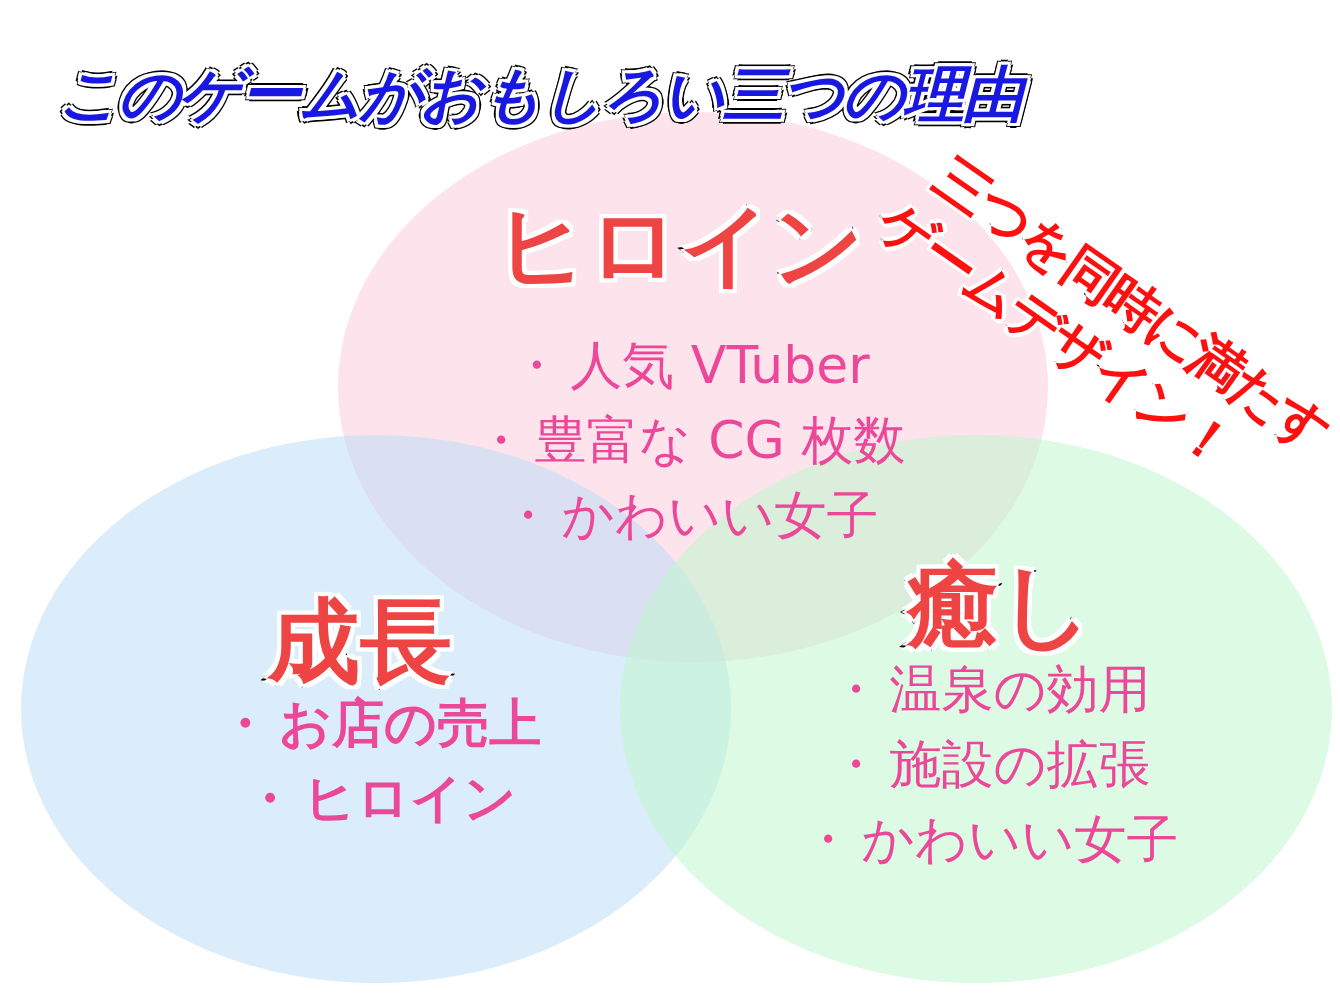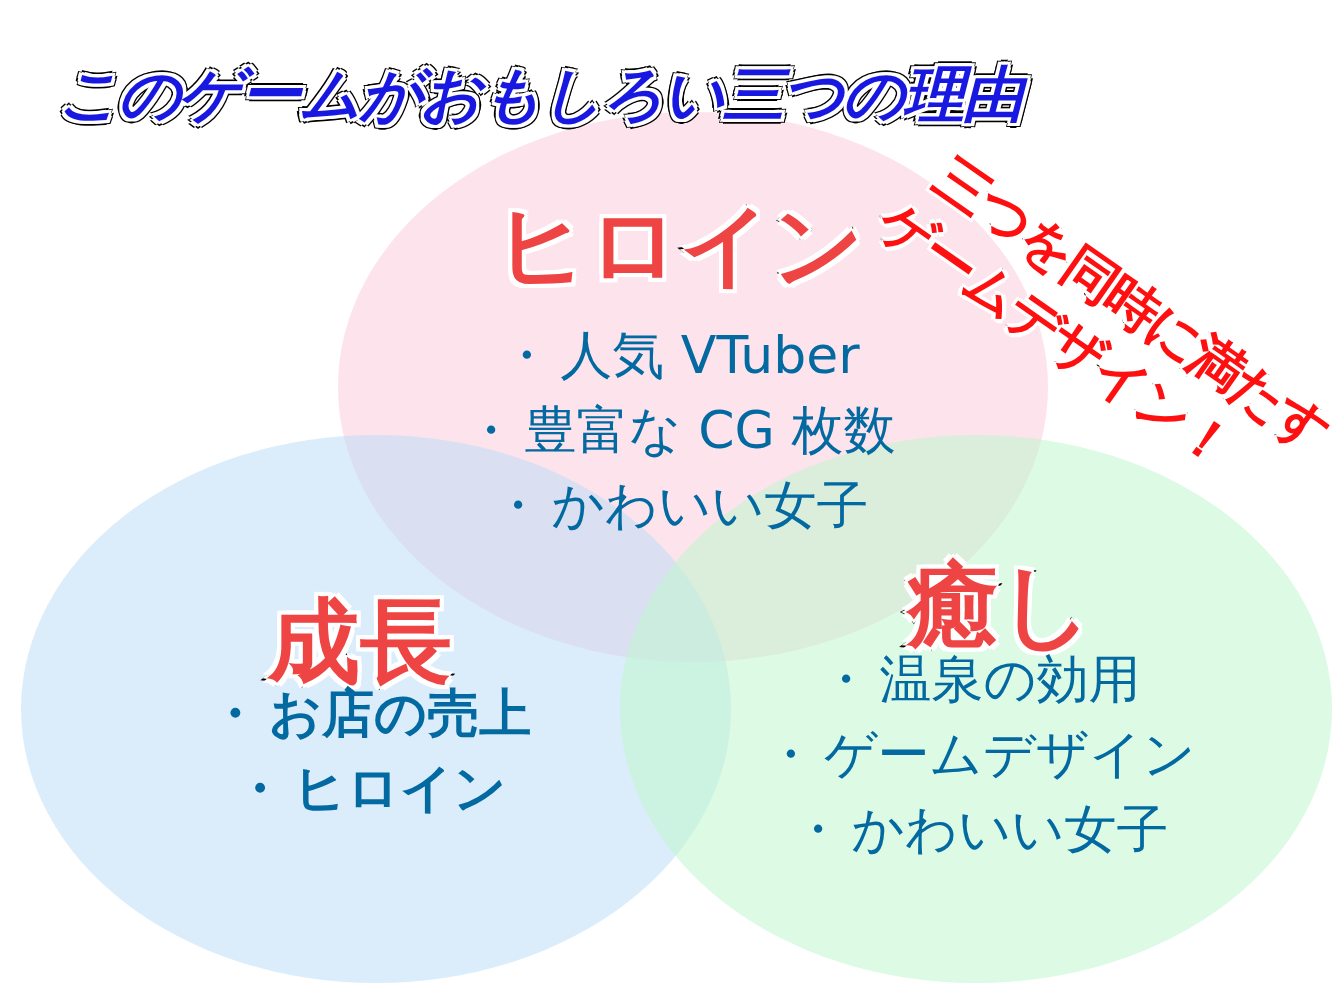--- a/index.html
+++ b/index.html
@@ -71,25 +71,25 @@
       left: 240px; top: 560px; width: 240px;
       font-size: 92px;
       margin-top: 36px;
     }
     #heading-healing {
       left: 880px; top: 560px; width: 240px;
       font-size: 92px;
     }
     .list {
       position: absolute;
-      margin: 0;
+      margin: 10px;
       padding: 0;
       list-style: none;
       text-align: center;
-      color: #0369a1;
+      color: #ec4899;
       font-size: 52px;
       line-height: 75px;
       white-space: nowrap;
     }
     .list li {
       display: block;
     }
     .list li .bullet {
       display: inline-block;
       margin-right: 8px;
@@ -152,21 +152,21 @@
 
 <div class="heading" id="heading-growth">成長</div>
 <ul class="list" id="list-growth">
   <li><span class="bullet">・</span><span>お店の売上</span></li>
   <li><span class="bullet">・</span><span>ヒロイン</span></li>
 </ul>
 
 <div class="heading" id="heading-healing">癒し</div>
 <ul class="list" id="list-healing">
   <li><span class="bullet">・</span><span>温泉の効用</span></li>
-  <li><span class="bullet">・</span><span>ゲームデザイン</span></li>
+  <li><span class="bullet">・</span><span>施設の拡張</span></li>
   <li><span class="bullet">・</span><span>かわいい女子</span></li>
 </ul>
 
 <div class="slogan">
   <div class="slogan-inner">
     <span class="slogan-line slogan-line-1">三つを同時に満たす</span>
     <span class="slogan-line slogan-line-2">ゲームデザイン！</span>
   </div>
 </div>
 

